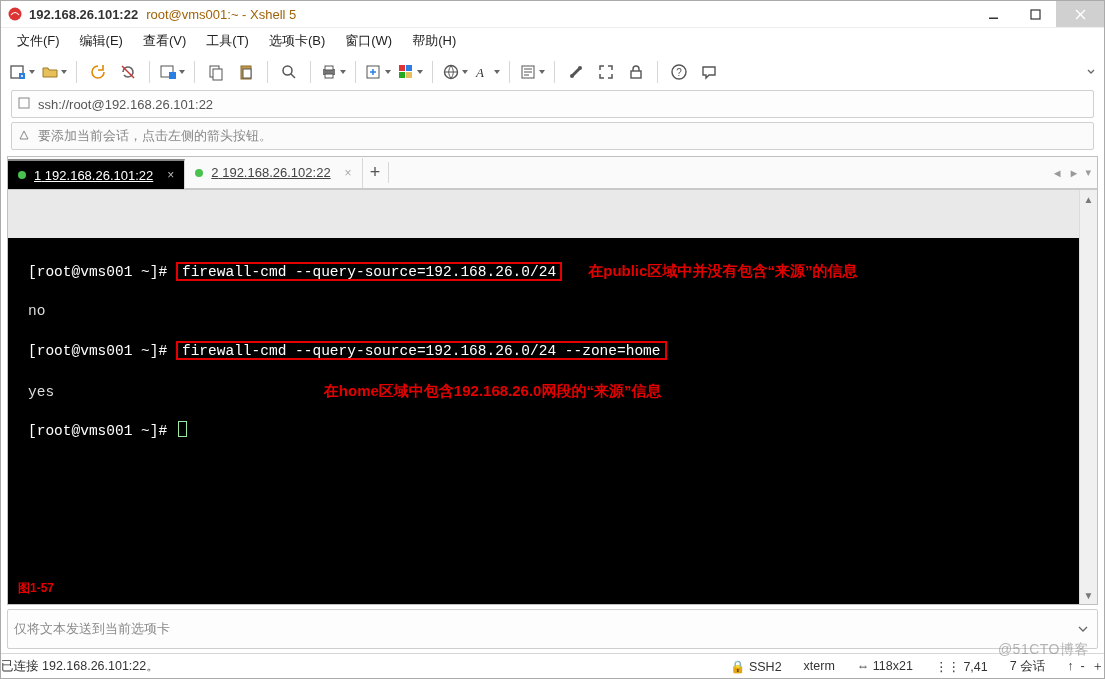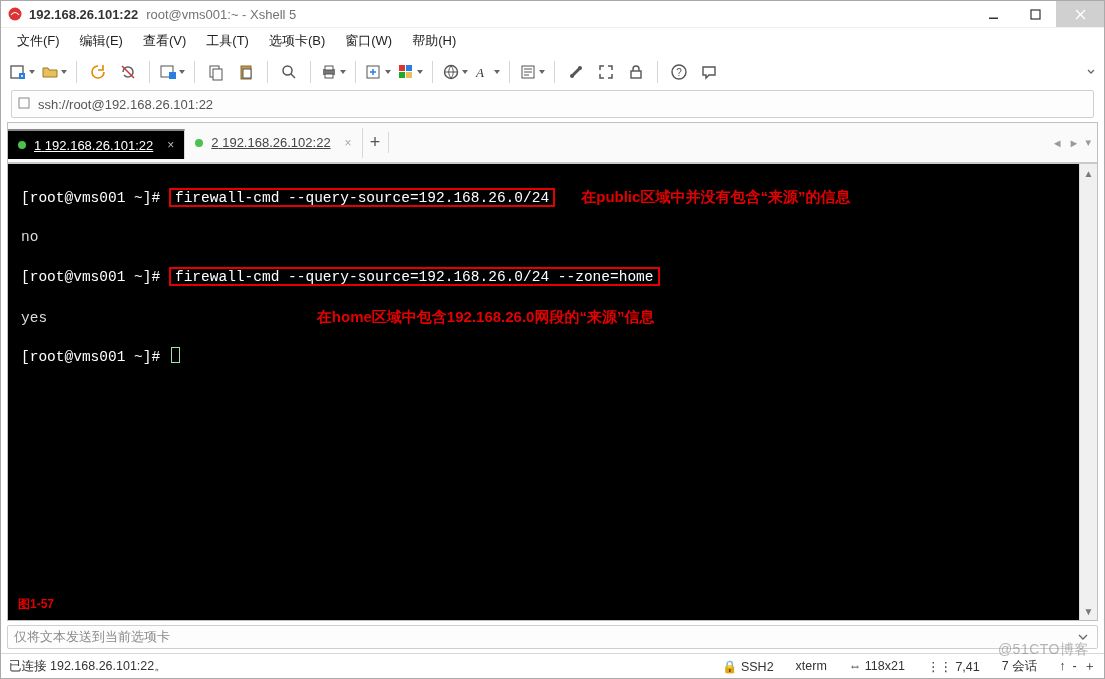--- a/index.html
+++ b/index.html
@@ -37,21 +37,21 @@
     width: 16px; height: 16px; margin-right: 6px;
     display: flex; align-items: center; justify-content: center;
   }
   .app-icon svg { width:16px; height:16px; }
   .title-main {
     font-weight: 700;
     color: #333;
     margin-right: 8px;
   }
   .title-sub {
-    color: #737373;
+    color: #a16207;
   }
   .win-ctrl-group {
     margin-left: auto;
     display: flex;
     align-items: stretch;
     height: 100%;
   }
   .win-ctrl {
     width: 42px;
     display: flex;
@@ -139,21 +139,21 @@
     color: #888;
     background: #fbfbfb;
     gap:6px;
   }
   .hintbar .small-icon{ width:14px;}
 
   
   .session-tabs {
     display: flex;
     align-items: center;
-    height: 42px;
+    height: 34px;
     border: 1px solid #c0c0c0;
     border-bottom: 2px solid #c9c9c9;
     margin: 0 6px 0 6px;
     background: #fafafa;
     position: relative;
   }
   .stab {
     height: 30px;
     display: flex;
     align-items: center;
@@ -210,24 +210,25 @@
     background: #e9e9e9;
     display:flex;
   }
   .terminal {
     flex:1;
     background: #000000;
     color: #dddddd;
     font-family: "Consolas","Courier New", monospace;
     font-size: 14.5px;
     line-height: 20px;
-    padding: 3px 13px;
+    padding: 3px 20px;
     position: relative;
     white-space: pre;
     overflow: hidden;
+    margin-top: 48px;
   }
   .terminal .row { display:block; height:20px;}
   .prompt { color:#ffffff; }
   .cmd { color:#ffffff; }
   .hl {
     border: 2px solid #e40000;
     padding: 0px 4px 0 4px;
     display: inline-block;
     line-height:16px;
     height:19px;
@@ -262,21 +263,21 @@
     display:flex;
     flex-direction:column;
   }
   .vscroll .arrow{height:18px;display:flex;align-items:center;justify-content:center;color:#7a7a7a;font-size:10px;}
   .vscroll .track{flex:1;}
 
   
   .sendbar {
     display:flex;
     align-items:center;
-    height:24px;
+    height:40px;
     margin:4px 6px 0 6px;
     border:1px solid #cfcfcf;
     border-radius:2px;
     background:#fdfdfd;
     color:#8b8b8b;
     padding:0 6px;
   }
   .sendbar .dd-icon{
     margin-left:auto; width:16px; height:16px;
     display:flex;align-items:center;justify-content:center;
@@ -285,21 +286,21 @@
   
   .line {
     height:1px;
     background:#d7d7d7;
     margin: 4px 0 0 0;
   }
   .statusbar {
     height: 24px;
     display: flex;
     align-items: center;
-    padding: 0 8px;
+    padding: 0 0;
     font-size:12.5px;
     color:#333;
     background:#ffffff;
     gap: 12px;
   }
   .statusbar .rgt { margin-left:auto; display:flex; align-items:center; gap:22px;justify-content:center;}
   .wm {
     position: absolute;
     right: 16px;
     bottom: 20px;
@@ -488,20 +489,28 @@
 
   <div class="addrbar">
     <span class="small-icon">
       <svg width="12" height="12" viewBox="0 0 12 12">
           <rect x="1" y="1" width="10" height="10" fill="none" stroke="#888"></rect>
         </svg>
     </span>
     <span>ssh://root@192.168.26.101:22</span>
   </div>
 
+  <div class="hintbar">
+    <span class="small-icon">
+      <svg width="12" height="12" viewBox="0 0 12 12">
+          <path d="M2 10l4-8 4 8z" fill="none" stroke="#888"></path>
+        </svg>
+    </span>
+    <span>要添加当前会话，点击左侧的箭头按钮。</span>
+  </div>
 
   <div class="session-tabs">
     <div class="stab active">
       <span class="dot"></span>
       <span class="lbl"><span>1</span> <span>192.168.26.101:22</span></span>
       <span class="cls">×</span>
     </div>
     <div class="stab">
       <span class="dot"></span>
       <span class="lbl"><span>2</span> <span>192.168.26.102:22</span></span>

